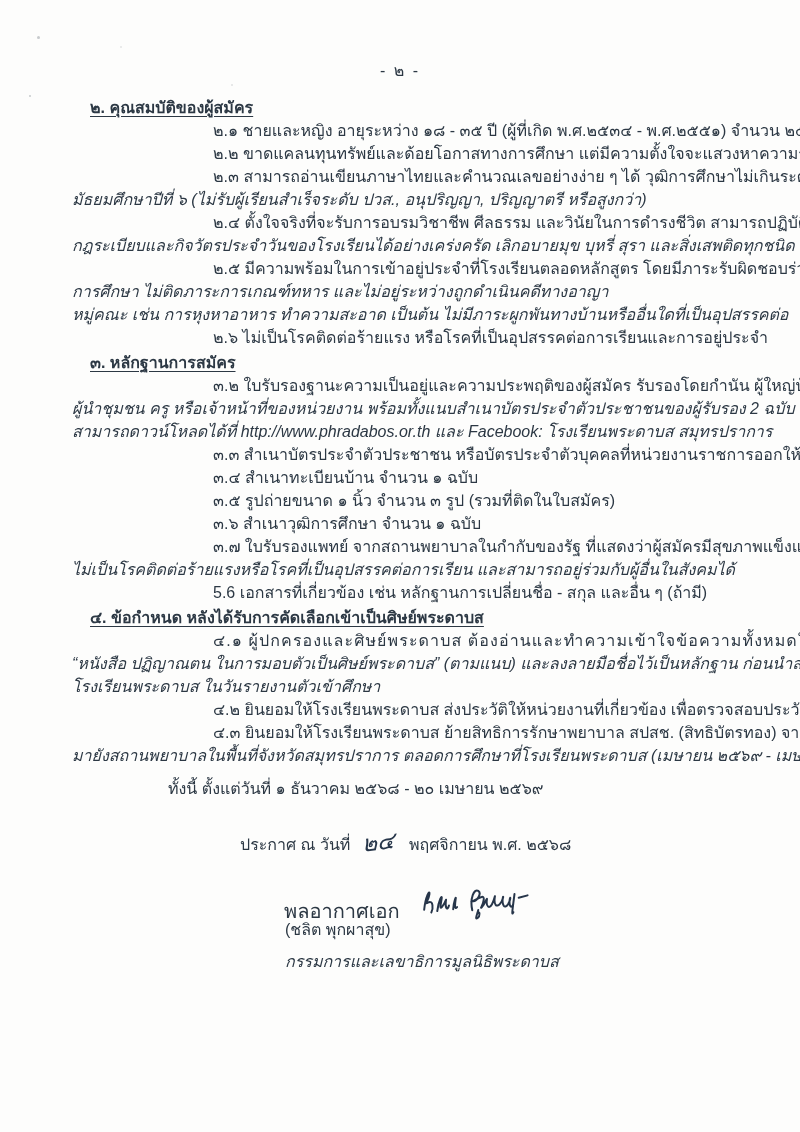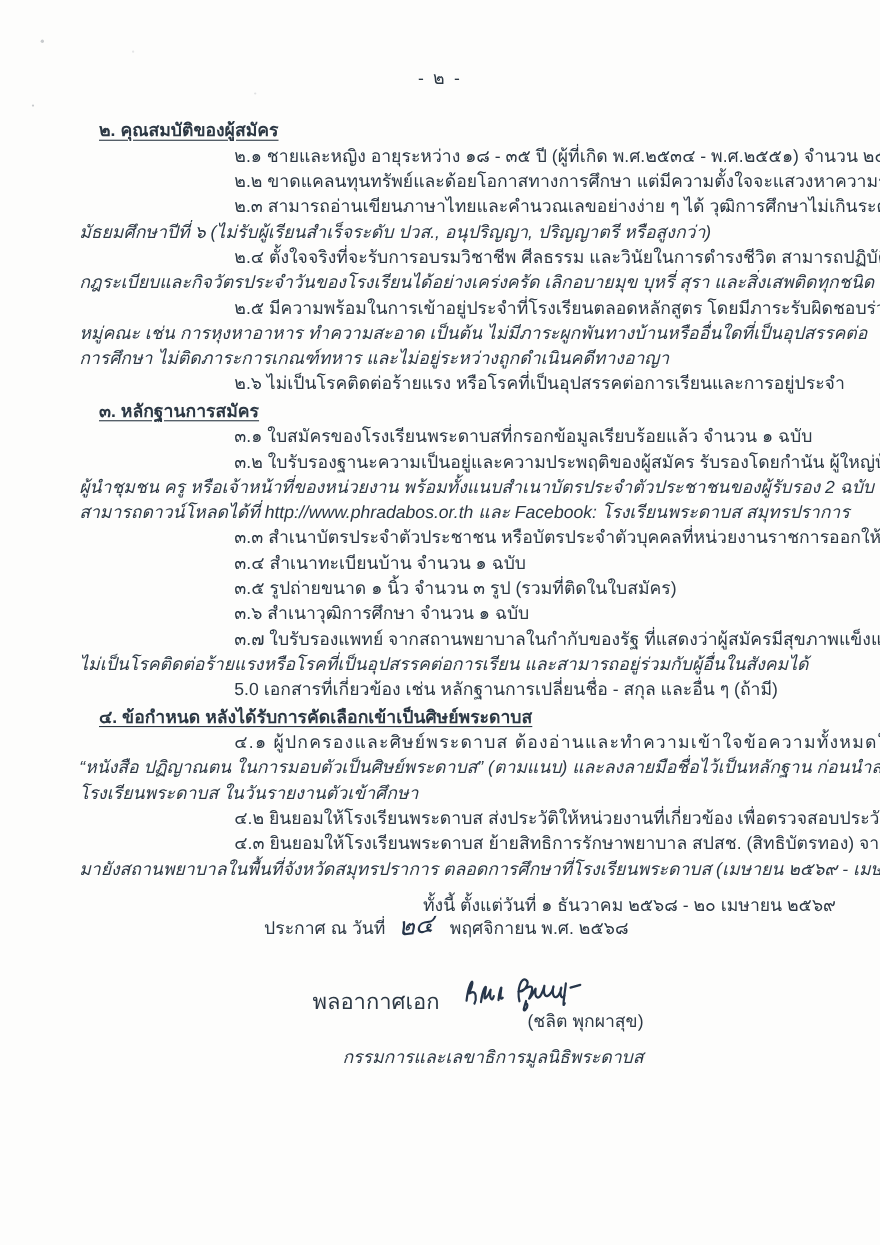--- a/index.html
+++ b/index.html
@@ -16,41 +16,41 @@
   .page-number {
     position: absolute;
     top: 58px;
     left: 0; right: 0;
     text-align: center;
     font-size: 16px;
     letter-spacing: 2px;
   }
   .doc-body {
     position: absolute;
-    top: 106px;
+    top: 94px;
     left: 72px;
     right: 40px;
   }
   .line {
     min-height: 23px;
     line-height: 23px;
     font-size: 16px;
     white-space: nowrap;
   }
   .line.heading {
     margin-left: 18px;
     margin-top: 2px;
     font-weight: 700;
     text-decoration: underline;
     text-underline-offset: 3px;
   }
   .line.item { margin-left: 141px; }
   .line.item-wide { margin-left: 141px; letter-spacing: 1.1px; }
   .line.cont { margin-left: 0; font-style: italic; }
-  .line.note { margin-left: 96px; margin-top: 10px; text-align: right; }
+  .line.note { margin-left: 96px; margin-top: 10px; }
   .announce-line {
     position: absolute;
     top: 831px;
     left: 240px;
     font-size: 16px;
     line-height: 23px;
     white-space: nowrap;
   }
   .handwritten-day {
     display: inline-block;
@@ -79,21 +79,21 @@
     margin-left: 14px;
     position: relative;
     top: -6px;
     transform: rotate(-3deg);
   }
   .signer-block {
     position: absolute;
     top: 918px;
     left: 285px;
     width: 300px;
-    text-align: right;
+    text-align: left;
     font-size: 16px;
     line-height: 23px;
   }
   .signer-title { margin-top: 9px; white-space: nowrap; font-style: italic; }
   .speck {
     position: absolute;
     background: #9aa0a6;
     border-radius: 50%;
     opacity: .55;
   }
@@ -116,35 +116,34 @@
 
   <div class="doc-body">
       <div class="line heading">๒. คุณสมบัติของผู้สมัคร</div>
       <div class="line item">๒.๑ ชายและหญิง อายุระหว่าง ๑๘ - ๓๕ ปี (ผู้ที่เกิด พ.ศ.๒๕๓๔ - พ.ศ.๒๕๕๑) จำนวน ๒๕๐ คน</div>
       <div class="line item">๒.๒ ขาดแคลนทุนทรัพย์และด้อยโอกาสทางการศึกษา แต่มีความตั้งใจจะแสวงหาความรู้ และวิชาชีพ</div>
       <div class="line item">๒.๓ สามารถอ่านเขียนภาษาไทยและคำนวณเลขอย่างง่าย ๆ ได้ วุฒิการศึกษาไม่เกินระดับชั้น</div>
       <div class="line cont">มัธยมศึกษาปีที่ ๖  (ไม่รับผู้เรียนสำเร็จระดับ ปวส., อนุปริญญา, ปริญญาตรี หรือสูงกว่า)</div>
       <div class="line item">๒.๔ ตั้งใจจริงที่จะรับการอบรมวิชาชีพ ศีลธรรม และวินัยในการดำรงชีวิต สามารถปฏิบัติตาม</div>
       <div class="line cont">กฎระเบียบและกิจวัตรประจำวันของโรงเรียนได้อย่างเคร่งครัด เลิกอบายมุข บุหรี่ สุรา และสิ่งเสพติดทุกชนิด</div>
       <div class="line item">๒.๕ มีความพร้อมในการเข้าอยู่ประจำที่โรงเรียนตลอดหลักสูตร โดยมีภาระรับผิดชอบร่วมกับ</div>
+      <div class="line cont">การศึกษา ไม่ติดภาระการเกณฑ์ทหาร และไม่อยู่ระหว่างถูกดำเนินคดีทางอาญา</div>
       <div class="line cont">หมู่คณะ เช่น การหุงหาอาหาร ทำความสะอาด เป็นต้น ไม่มีภาระผูกพันทางบ้านหรืออื่นใดที่เป็นอุปสรรคต่อ</div>
-      <div class="line cont">การศึกษา ไม่ติดภาระการเกณฑ์ทหาร และไม่อยู่ระหว่างถูกดำเนินคดีทางอาญา</div>
       <div class="line item">๒.๖ ไม่เป็นโรคติดต่อร้ายแรง หรือโรคที่เป็นอุปสรรคต่อการเรียนและการอยู่ประจำ</div>
       <div class="line heading">๓. หลักฐานการสมัคร</div>
-      <div class="line item">๓.๑ ใบสมัครของโรงเรียนพระดาบสที่กรอกข้อมูลเรียบร้อยแล้ว จำนวน ๑ ฉบับ</div>
       <div class="line item">๓.๒ ใบรับรองฐานะความเป็นอยู่และความประพฤติของผู้สมัคร รับรองโดยกำนัน ผู้ใหญ่บ้าน</div>
       <div class="line cont">ผู้นำชุมชน ครู หรือเจ้าหน้าที่ของหน่วยงาน พร้อมทั้งแนบสำเนาบัตรประจำตัวประชาชนของผู้รับรอง 2 ฉบับ</div>
       <div class="line cont">สามารถดาวน์โหลดได้ที่ http://www.phradabos.or.th  และ Facebook: โรงเรียนพระดาบส สมุทรปราการ</div>
       <div class="line item">๓.๓ สำเนาบัตรประจำตัวประชาชน หรือบัตรประจำตัวบุคคลที่หน่วยงานราชการออกให้ จำนวน ๑ ฉบับ</div>
       <div class="line item">๓.๔ สำเนาทะเบียนบ้าน จำนวน ๑ ฉบับ</div>
       <div class="line item">๓.๕ รูปถ่ายขนาด ๑ นิ้ว จำนวน ๓ รูป (รวมที่ติดในใบสมัคร)</div>
       <div class="line item">๓.๖ สำเนาวุฒิการศึกษา จำนวน ๑ ฉบับ</div>
       <div class="line item">๓.๗ ใบรับรองแพทย์ จากสถานพยาบาลในกำกับของรัฐ ที่แสดงว่าผู้สมัครมีสุขภาพแข็งแรง</div>
       <div class="line cont">ไม่เป็นโรคติดต่อร้ายแรงหรือโรคที่เป็นอุปสรรคต่อการเรียน และสามารถอยู่ร่วมกับผู้อื่นในสังคมได้</div>
-      <div class="line item">5.0 เอกสารที่เกี่ยวข้อง เช่น หลักฐานการเปลี่ยนชื่อ - สกุล และอื่น ๆ (ถ้ามี)</div>
+      <div class="line item">5.6 เอกสารที่เกี่ยวข้อง เช่น หลักฐานการเปลี่ยนชื่อ - สกุล และอื่น ๆ (ถ้ามี)</div>
       <div class="line heading">๔. ข้อกำหนด หลังได้รับการคัดเลือกเข้าเป็นศิษย์พระดาบส</div>
       <div class="line item-wide">๔.๑ ผู้ปกครองและศิษย์พระดาบส ต้องอ่านและทำความเข้าใจข้อความทั้งหมดใน</div>
       <div class="line cont">“หนังสือ ปฏิญาณตน ในการมอบตัวเป็นศิษย์พระดาบส” (ตามแนบ) และลงลายมือชื่อไว้เป็นหลักฐาน ก่อนนำส่ง</div>
       <div class="line cont">โรงเรียนพระดาบส ในวันรายงานตัวเข้าศึกษา</div>
       <div class="line item">๔.๒ ยินยอมให้โรงเรียนพระดาบส ส่งประวัติให้หน่วยงานที่เกี่ยวข้อง เพื่อตรวจสอบประวัติอาชญากรรม</div>
       <div class="line item">๔.๓ ยินยอมให้โรงเรียนพระดาบส ย้ายสิทธิการรักษาพยาบาล สปสช. (สิทธิบัตรทอง) จากภูมิลำเนาเดิม</div>
       <div class="line cont">มายังสถานพยาบาลในพื้นที่จังหวัดสมุทรปราการ ตลอดการศึกษาที่โรงเรียนพระดาบส (เมษายน ๒๕๖๙ - เมษายน ๒๕๗๐)</div>
       <div class="line note">ทั้งนี้  ตั้งแต่วันที่ ๑ ธันวาคม ๒๕๖๘ - ๒๐ เมษายน ๒๕๖๙</div>
     </div>
 

